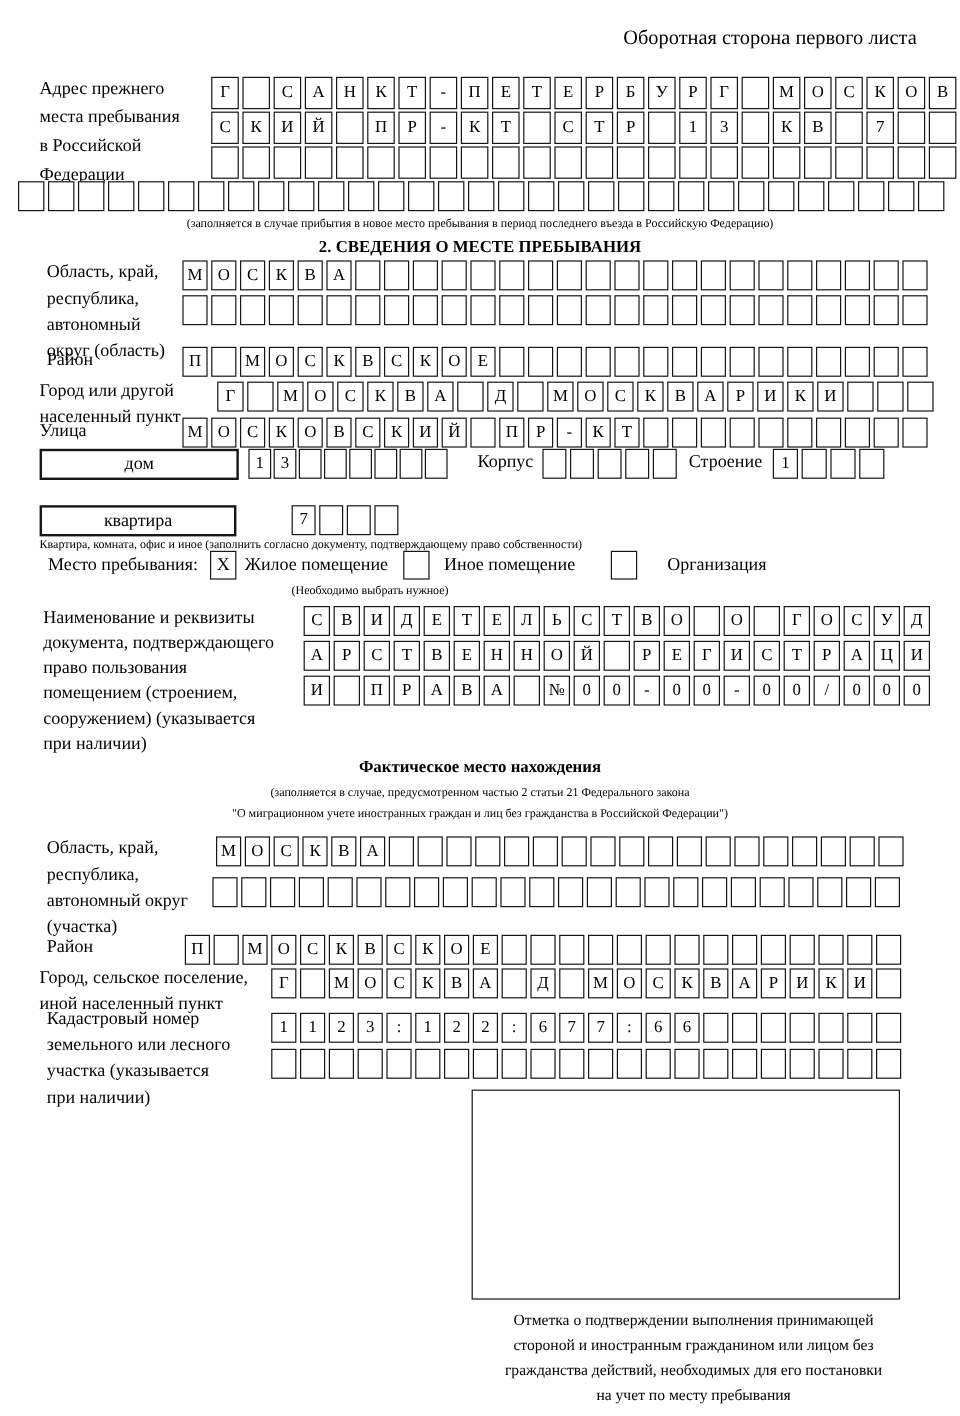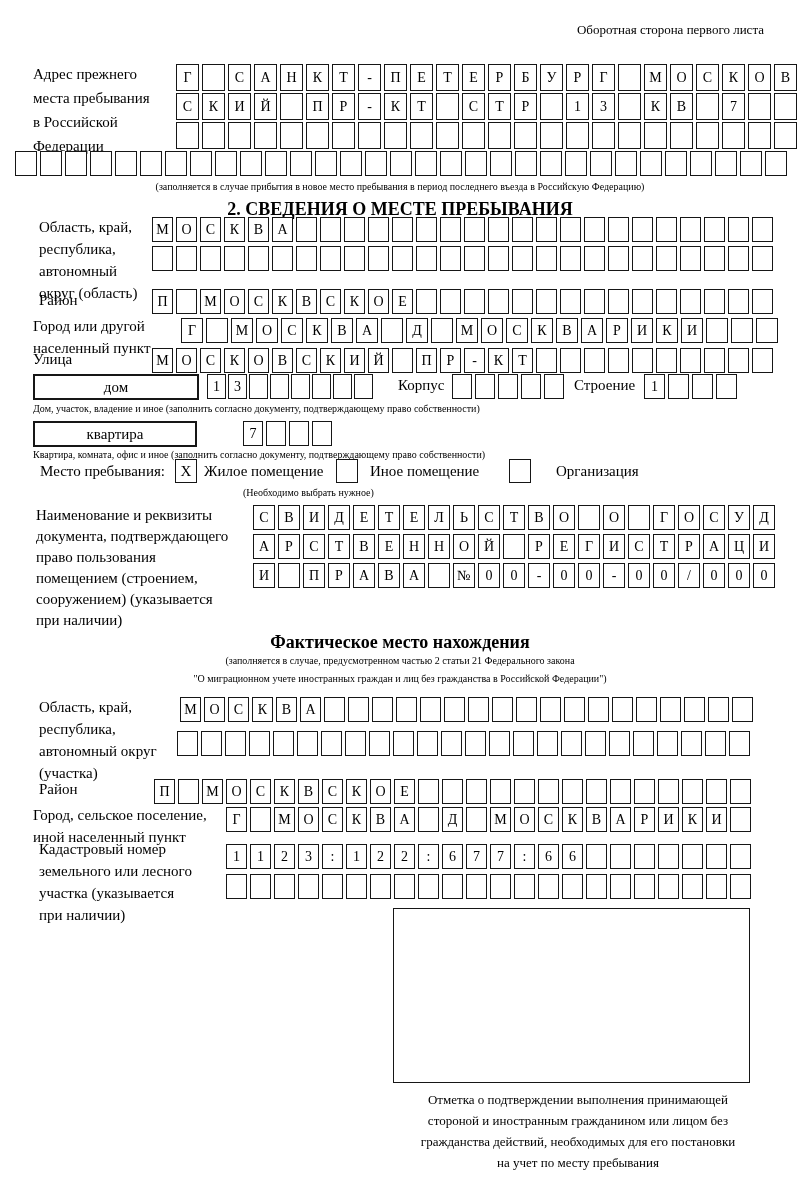--- a/index.html
+++ b/index.html
@@ -1,26 +1,26 @@
 <!DOCTYPE html>
 <html><head>
 <meta charset="utf-8">
 <style>
   html,body{margin:0;padding:0;background:#fff;}
   #page{
     position:relative;width:800px;height:1180px;background:#fff;
     font-family:"Liberation Serif","DejaVu Serif",serif;color:#000;overflow:hidden;
   }
-  .hdr{position:absolute;top:22px;right:36px;font-size:13px;}
+  .hdr{position:absolute;top:22px;right:36px;font-size:17px;}
   .lbl{position:absolute;font-size:15px;line-height:22px;}
   .lbl.lh24{line-height:24px;}
   .lbl.lh21{line-height:21px;}
   .note{position:absolute;font-size:10px;}
   .center{left:0;width:800px;text-align:center;}
-  .sect-title{position:absolute;font-size:18px;font-weight:bold;left:0;width:800px;text-align:center;}
+  .sect-title{position:absolute;font-size:14px;font-weight:bold;left:0;width:800px;text-align:center;}
   .cells{position:absolute;display:flex;}
   .cell{
     box-sizing:border-box;flex:0 0 auto;width:21px;height:25px;margin-right:3px;
     border:1.7px solid #161616;display:flex;align-items:center;justify-content:center;
     font-size:14px;background:#fff;
   }
   .cells.lg .cell{width:23px;height:27px;}
   .cells.md .cell{width:22px;}
   .cells.sm .cell{width:19px;margin-right:2px;}
   .cells.sm2 .cell{width:20px;}
@@ -337,21 +337,20 @@
       <div class="cell"></div>
       <div class="cell"></div>
     </div>
   <div class="txt15" style="left:574px;top:377px">Строение</div>
   <div class="cells" style="left:644px;top:374px">
       <div class="cell">1</div>
       <div class="cell"></div>
       <div class="cell"></div>
       <div class="cell"></div>
     </div>
-  <div class="note" style="left:33px;top:403px">Дом, участок, владение и иное (заполнить согласно документу, подтверждающему право собственности)</div>
 
   <div class="bigbox" style="left:33px;top:421px;width:164px">квартира</div>
   <div class="cells sm2" style="left:243px;top:421px">
       <div class="cell">7</div>
       <div class="cell"></div>
       <div class="cell"></div>
       <div class="cell"></div>
     </div>
   <div class="note" style="left:33px;top:449px">Квартира, комната, офис и иное (заполнить согласно документу, подтверждающему право собственности)</div>
 

